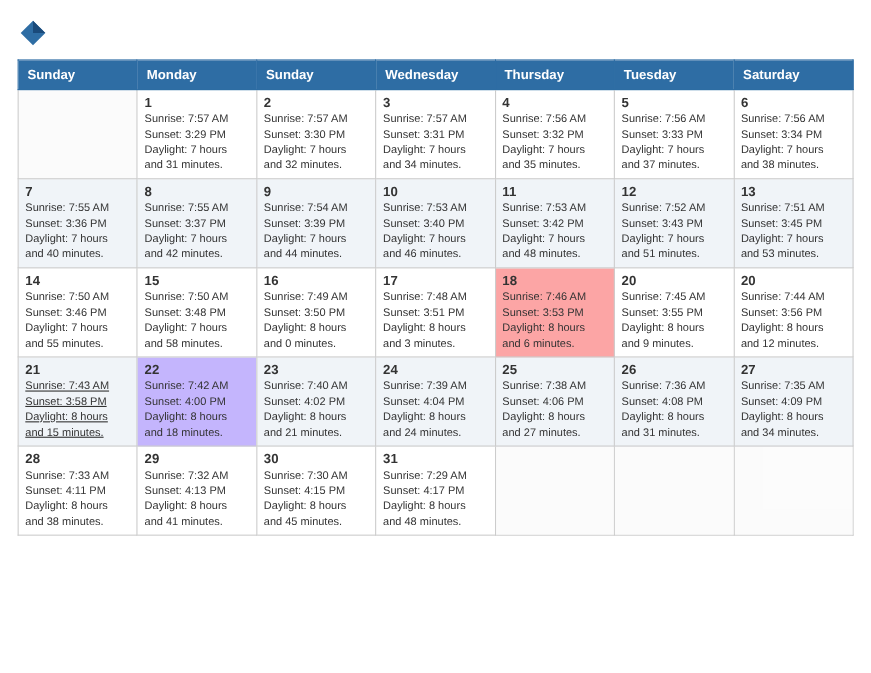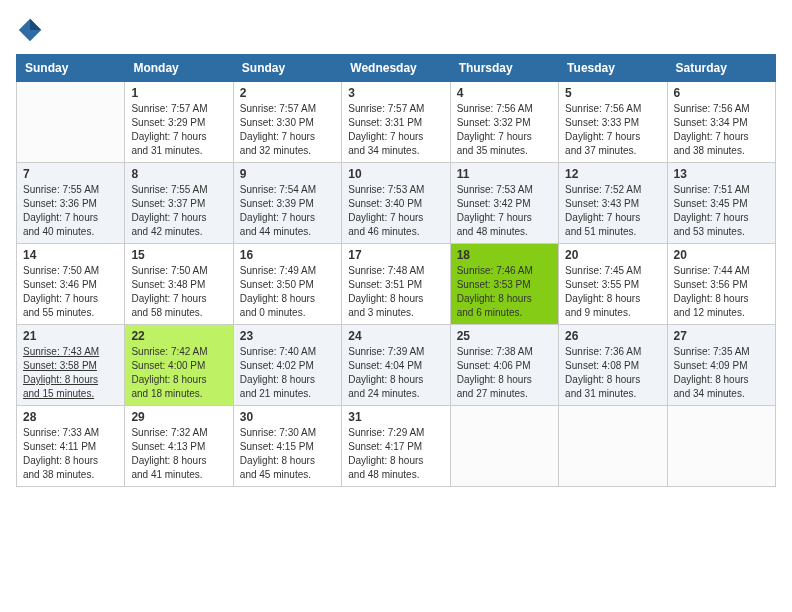--- a/index.html
+++ b/index.html
@@ -250,21 +250,21 @@
 Daylight: 8 hours
 and 0 minutes.</div>
         </td>
         <td style="background: rgb(255, 255, 255);">
           <div class="day-number">17</div>
           <div class="day-info" style="white-space: pre-line;">Sunrise: 7:48 AM
 Sunset: 3:51 PM
 Daylight: 8 hours
 and 3 minutes.</div>
         </td>
-        <td style="background: #84cc16;">
+        <td style="background: #fca5a5;">
           <div class="day-number">18</div>
           <div class="day-info" style="white-space: pre-line;">Sunrise: 7:46 AM
 Sunset: 3:53 PM
 Daylight: 8 hours
 and 6 minutes.</div>
         </td>
         <td style="background: rgb(255, 255, 255);">
           <div class="day-number">20</div>
           <div class="day-info" style="white-space: pre-line;">Sunrise: 7:45 AM
 Sunset: 3:55 PM
@@ -280,21 +280,21 @@
         </td>
       </tr>
       <tr class="week-row">
         <td style="background: rgb(240, 244, 248);">
           <div class="day-number">21</div>
           <div class="day-info" style="white-space: pre-line; text-decoration: underline;">Sunrise: 7:43 AM
 Sunset: 3:58 PM
 Daylight: 8 hours
 and 15 minutes.</div>
         </td>
-        <td style="background: #bef264; margin-top: 45px;">
+        <td style="background: #c4b5fd; margin-top: 45px;">
           <div class="day-number">22</div>
           <div class="day-info" style="white-space: pre-line;">Sunrise: 7:42 AM
 Sunset: 4:00 PM
 Daylight: 8 hours
 and 18 minutes.</div>
         </td>
         <td style="background: rgb(240, 244, 248);">
           <div class="day-number">23</div>
           <div class="day-info" style="white-space: pre-line;">Sunrise: 7:40 AM
 Sunset: 4:02 PM

